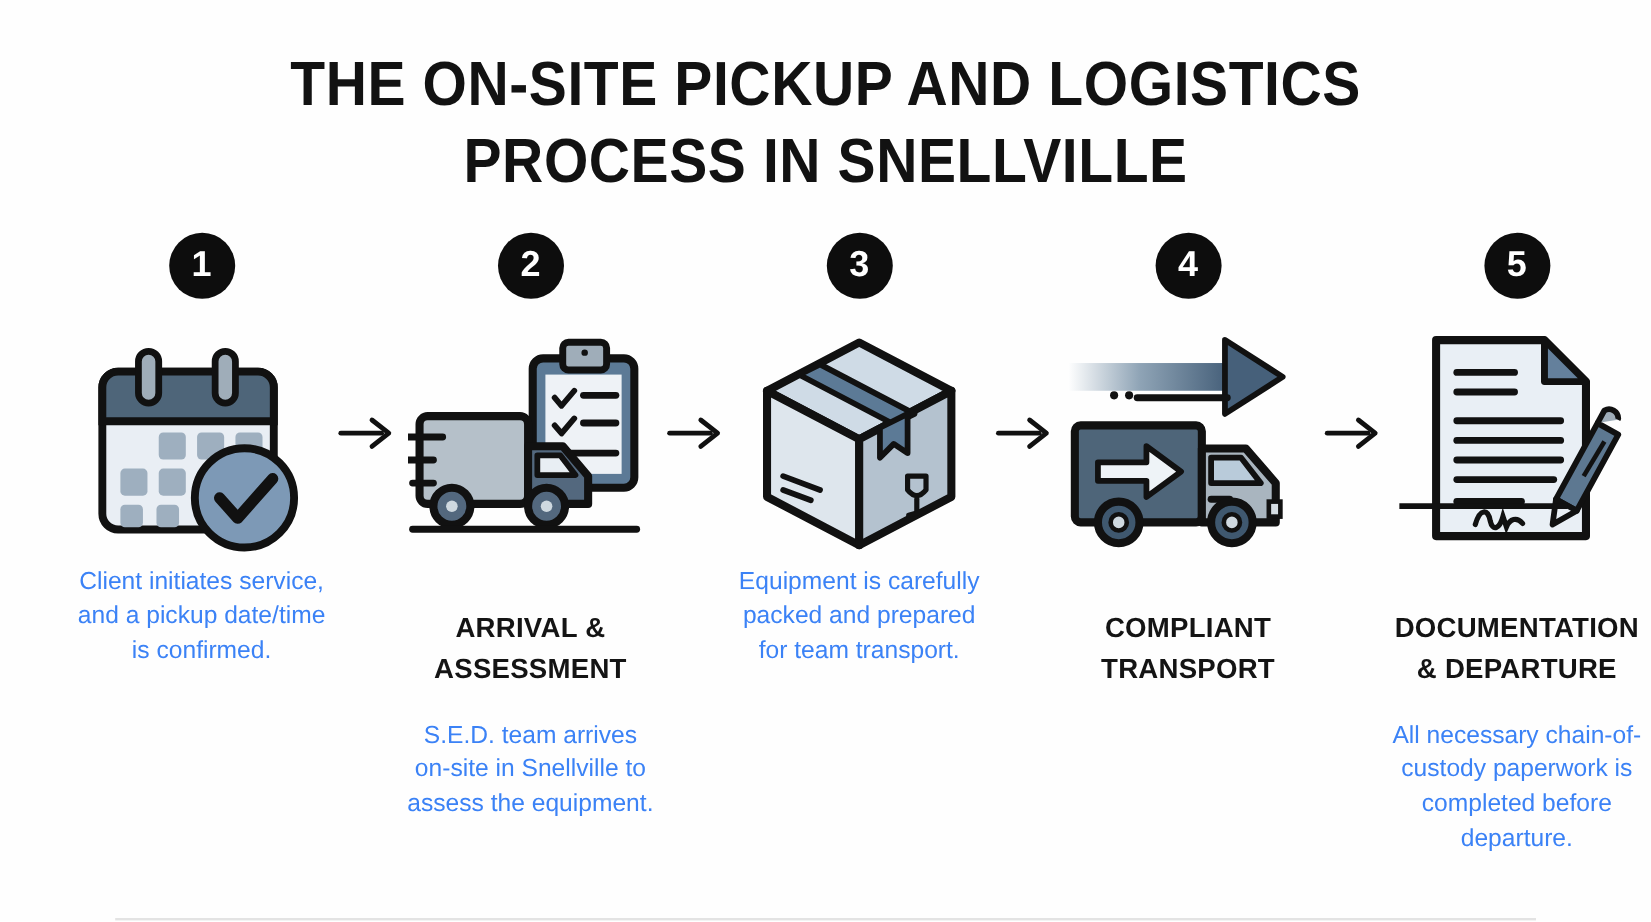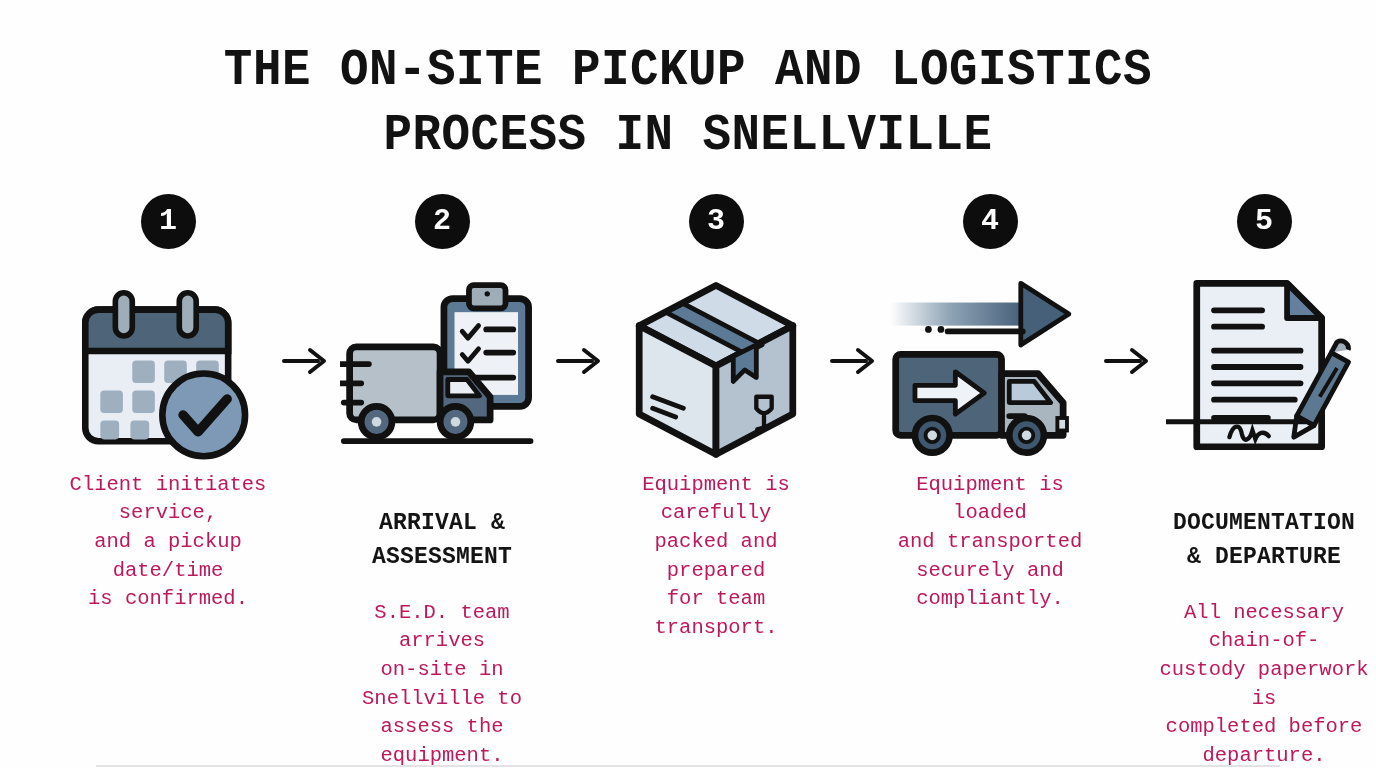--- a/index.html
+++ b/index.html
@@ -3,21 +3,21 @@
 <meta charset="utf-8">
 <style>
   * { margin: 0; padding: 0; box-sizing: border-box; }
   html, body { background: #ffffff; }
   .canvas {
     position: relative;
     width: 1376px;
     height: 768px;
     background: #fefefe;
     overflow: hidden;
-    font-family: Liberation Mono, monospace;
+    font-family: Liberation Sans, sans-serif;
     color: #111;
   }
   .title {
     margin: 42px auto 0;
     width: 1200px;
     text-align: center;
     font-size: 49px;
     line-height: 1.24;
     font-weight: 800;
     letter-spacing: 0.5px;
@@ -66,21 +66,21 @@
     letter-spacing: 0.2px;
     white-space: pre-line;
     color: #141414;
   }
   .step-desc {
     margin-top: 8px;
     text-align: center;
     font-size: 20.5px;
     line-height: 1.4;
     white-space: pre-line;
-    color: #be185d;
+    color: #3b82f6;
   }
   .arrow-gap {
     flex: 1 1 auto;
     display: flex;
     justify-content: center;
     margin-top: 152px;
     overflow: visible;
   }
   .arrow-gap svg { overflow: visible; flex: 0 0 auto; }
   .bottom-hairline {
@@ -233,24 +233,22 @@
           <path d="M118,170 v-64 h38 l26,30 v34 z" fill="#a9b5bf" stroke="#111" stroke-width="7" stroke-linejoin="round"></path>
           <path d="M126,114 h26 l17,22 h-43 z" fill="#b9cbda" stroke="#111" stroke-width="5" stroke-linejoin="round"></path>
           <line x1="126" y1="150" x2="142" y2="150" stroke="#111" stroke-width="6" stroke-linecap="round"></line>
           <rect x="176" y="152" width="10" height="13" fill="#d5dde3" stroke="#111" stroke-width="4"></rect>
           <circle cx="46" cy="170" r="18" fill="#3f586f" stroke="#111" stroke-width="7"></circle>
           <circle cx="46" cy="170" r="7" fill="#cfd9e0" stroke="#111" stroke-width="4"></circle>
           <circle cx="144" cy="170" r="18" fill="#3f586f" stroke="#111" stroke-width="7"></circle>
           <circle cx="144" cy="170" r="7" fill="#cfd9e0" stroke="#111" stroke-width="4"></circle>
         </svg>
       </div>
-      <div class="step-desc">Equipment is loaded
-and transported
-securely and
-compliantly.</div>
+      <div class="step-heading">COMPLIANT
+TRANSPORT</div>
     </div>
 
     <div class="arrow-gap">
       <svg width="46" height="30" viewBox="0 0 46 30">
         <line x1="2" y1="15" x2="36" y2="15" stroke="#111" stroke-width="4" stroke-linecap="round"></line>
         <polyline points="28,4 42,15 28,26" fill="none" stroke="#111" stroke-width="4" stroke-linecap="round" stroke-linejoin="round"></polyline>
       </svg>
     </div>
 
     <div class="step">

